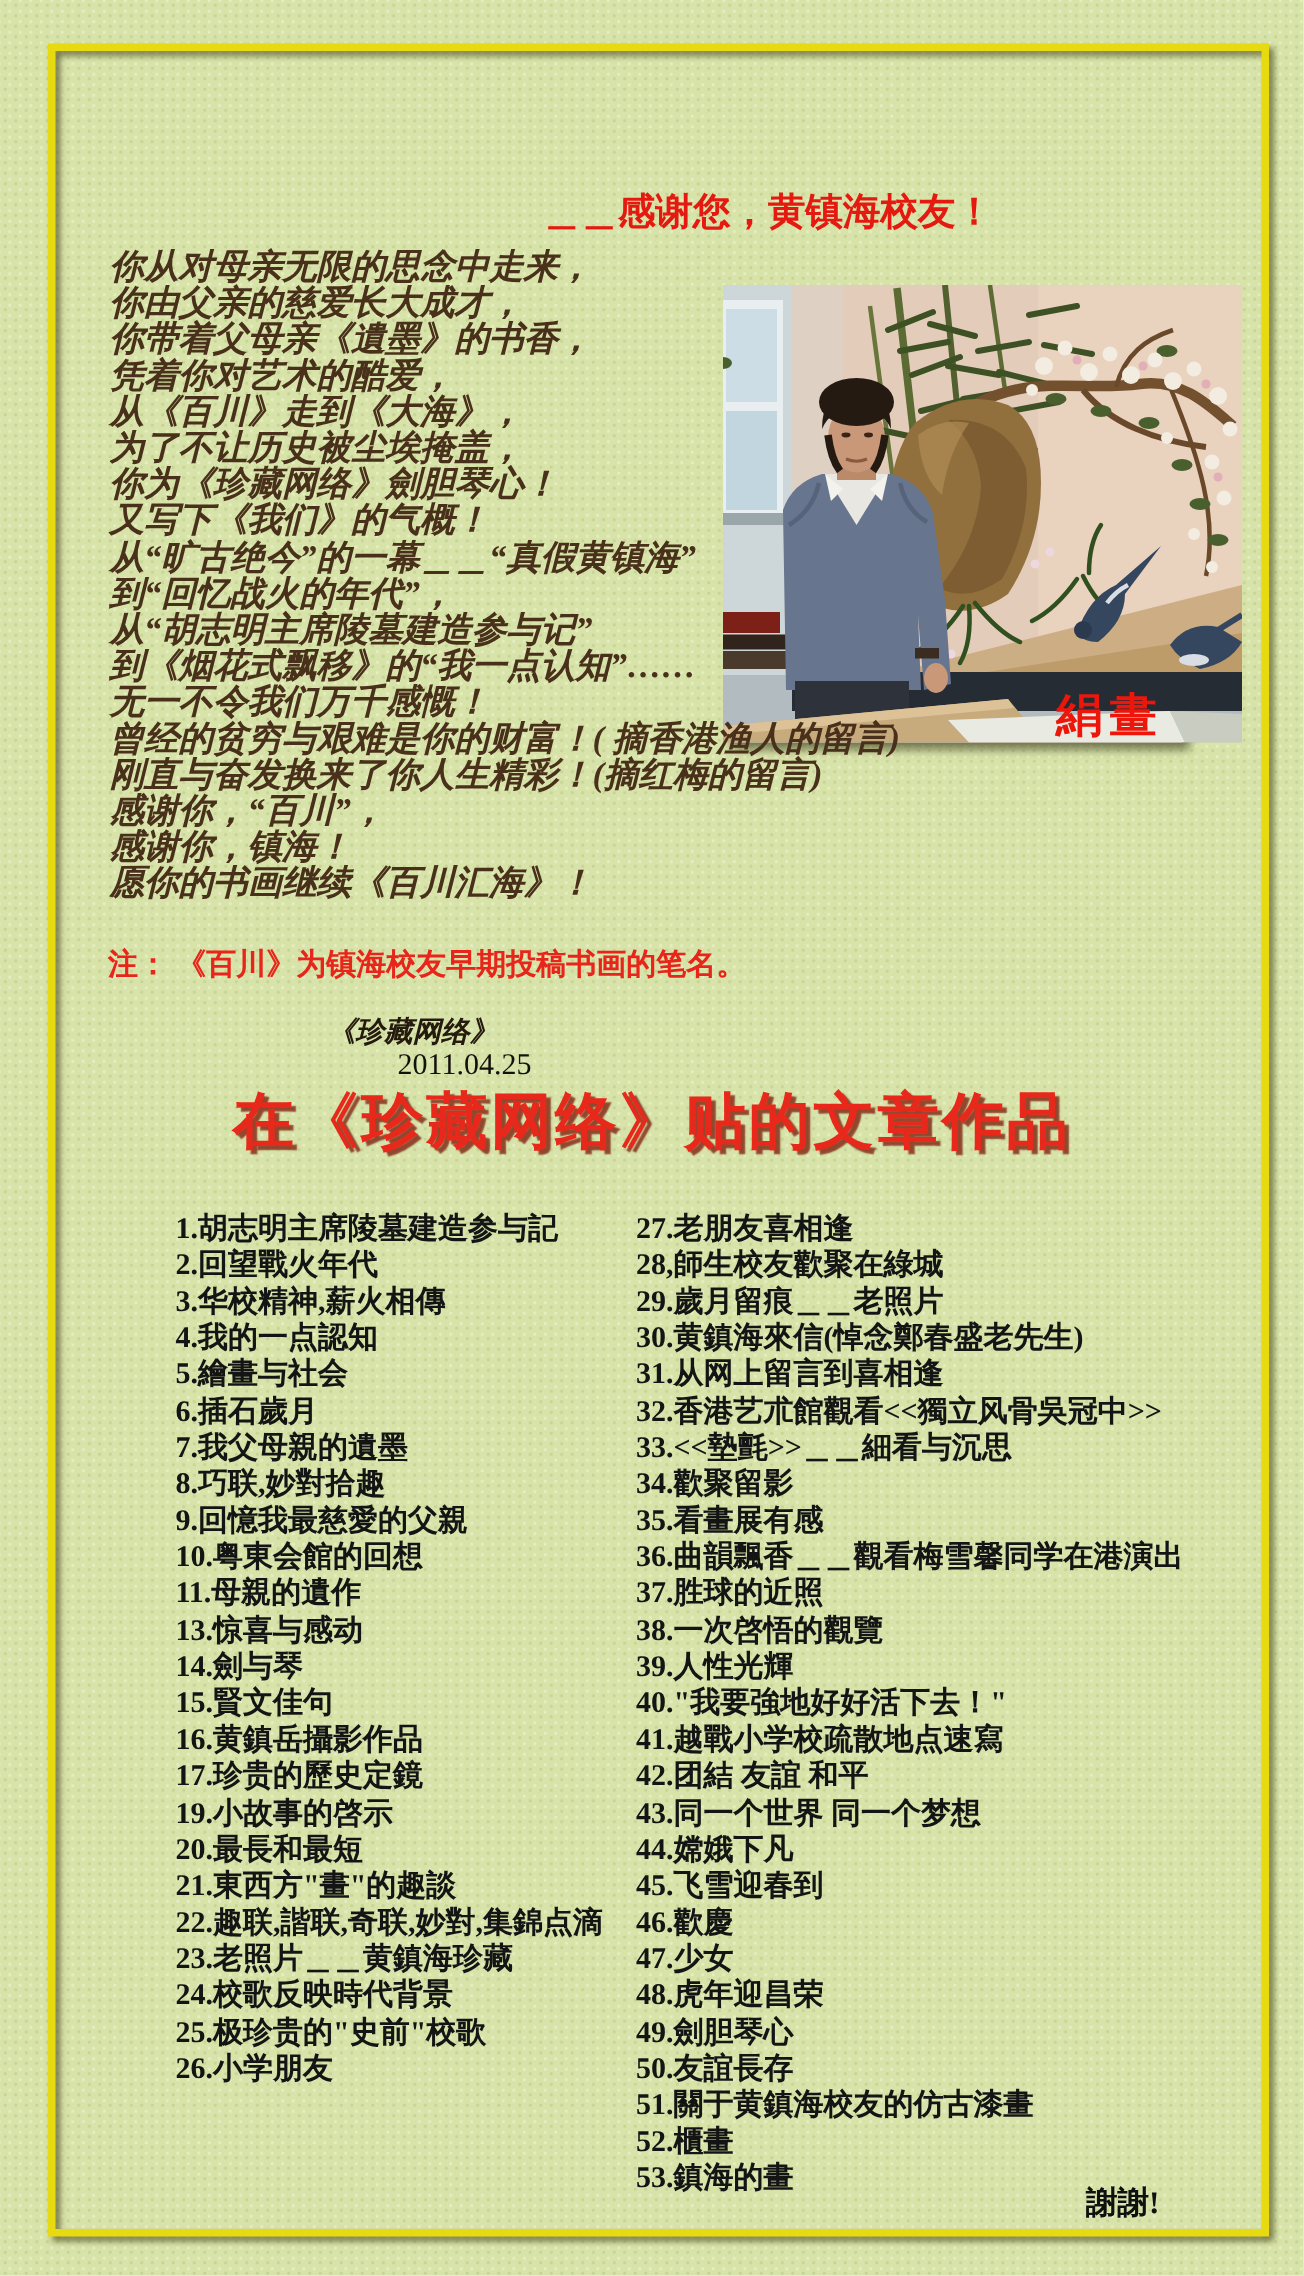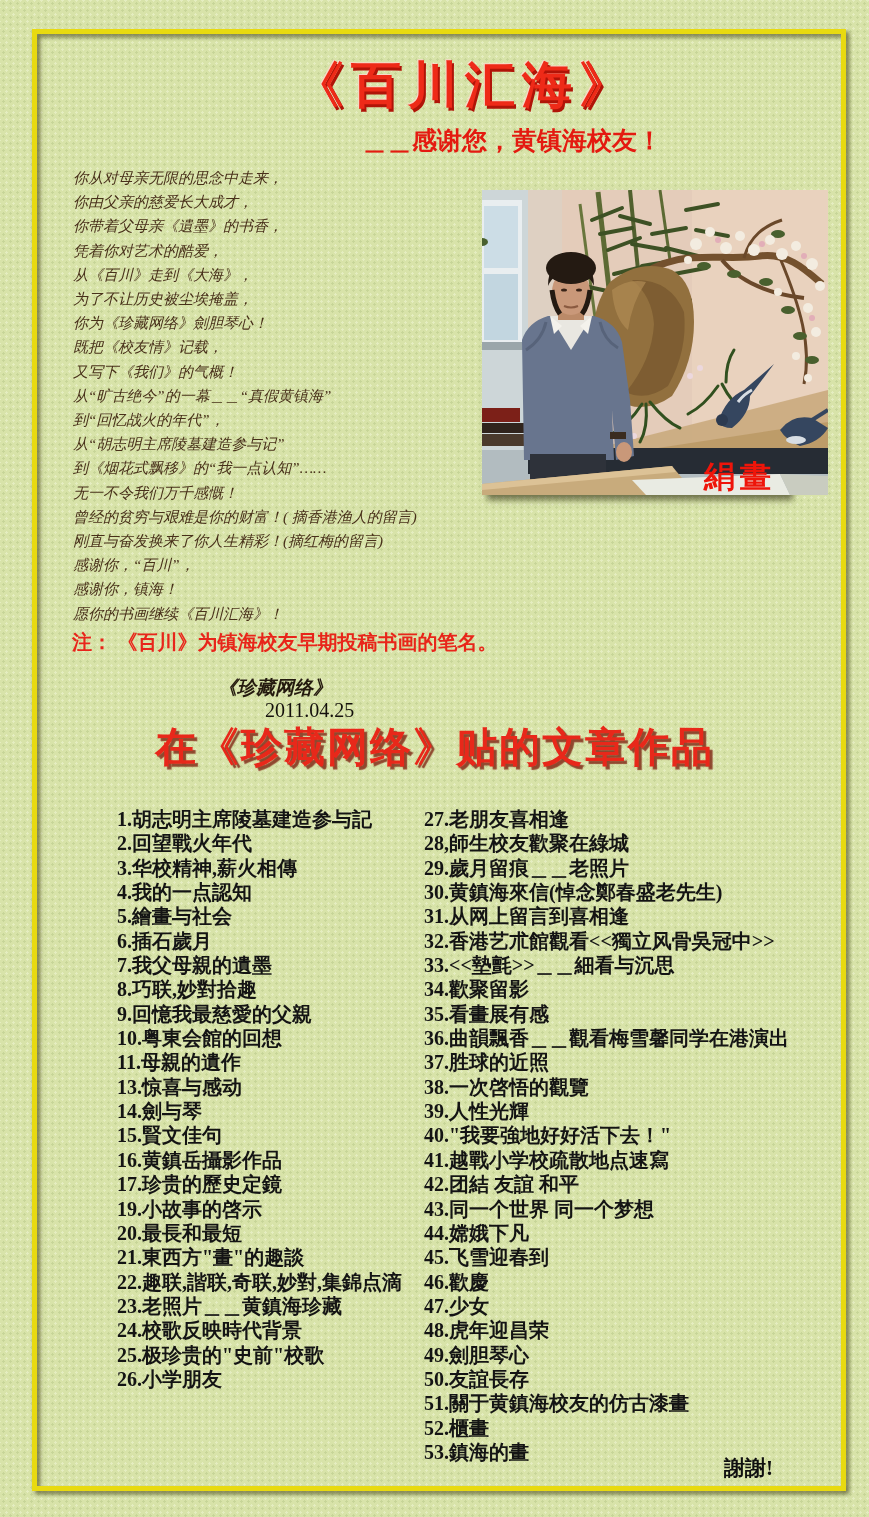--- a/index.html
+++ b/index.html
@@ -32,22 +32,22 @@
     white-space:nowrap;
   }
   .subtitle{
     position:absolute;left:362px;top:124px;
     font-family:"Liberation Sans", sans-serif;
     font-weight:bold;font-size:25px;color:#e41a10;
     white-space:nowrap;
   }
   .poem{
     position:absolute;left:73px;top:166px;
-    font-size:15px;line-height:24.2px;
-    color:#48301a;font-style:italic;font-weight:normal;
+    font-size:23px;line-height:24.2px;
+    color:#48301a;font-style:italic;font-weight:bold;
   }
   .poem-line{white-space:nowrap;}
   .note{
     position:absolute;left:72px;top:629px;
     font-family:"Liberation Sans", sans-serif;
     font-weight:bold;font-size:20px;color:#e8251a;
     white-space:nowrap;
   }
   .attr-source{
     position:absolute;left:218px;top:675px;
@@ -94,21 +94,20 @@
     white-space:nowrap;
   }
 </style>
 </head>
 <body>
 
 <div class="page">
 
   <div class="frame"></div>
 
-  <div class="main-title">《百川汇海》</div>
 
   <div class="subtitle">＿＿感谢您，黄镇海校友！</div>
 
   <div class="photo">
     <svg viewBox="0 0 346 305" xmlns="http://www.w3.org/2000/svg">
 
       <rect x="0" y="0" width="346" height="305" fill="#b2bcc0"></rect>
       <rect x="0" y="0" width="46" height="260" fill="#cdd6d8"></rect>
       <rect x="0" y="10" width="40" height="145" fill="#e9eef0"></rect>
       <rect x="2" y="16" width="34" height="62" fill="#ccdde6"></rect>
@@ -249,21 +248,20 @@
   </div>
 
   <div class="poem">
       <div class="poem-line">你从对母亲无限的思念中走来，</div>
       <div class="poem-line">你由父亲的慈爱长大成才，</div>
       <div class="poem-line">你带着父母亲《遺墨》的书香，</div>
       <div class="poem-line">凭着你对艺术的酷爱，</div>
       <div class="poem-line">从《百川》走到《大海》，</div>
       <div class="poem-line">为了不让历史被尘埃掩盖，</div>
       <div class="poem-line">你为《珍藏网络》劍胆琴心！</div>
-      <div class="poem-line">既把《校友情》记载，</div>
       <div class="poem-line">又写下《我们》的气概！</div>
       <div class="poem-line">从“旷古绝今”的一幕＿＿“真假黄镇海”</div>
       <div class="poem-line">到“回忆战火的年代”，</div>
       <div class="poem-line">从“胡志明主席陵墓建造参与记”</div>
       <div class="poem-line">到《烟花式飘移》的“我一点认知”……</div>
       <div class="poem-line">无一不令我们万千感慨！</div>
       <div class="poem-line">曾经的贫穷与艰难是你的财富！( 摘香港渔人的留言)</div>
       <div class="poem-line">刚直与奋发换来了你人生精彩！(摘红梅的留言)</div>
       <div class="poem-line">感谢你，“百川”，</div>
       <div class="poem-line">感谢你，镇海！</div>

